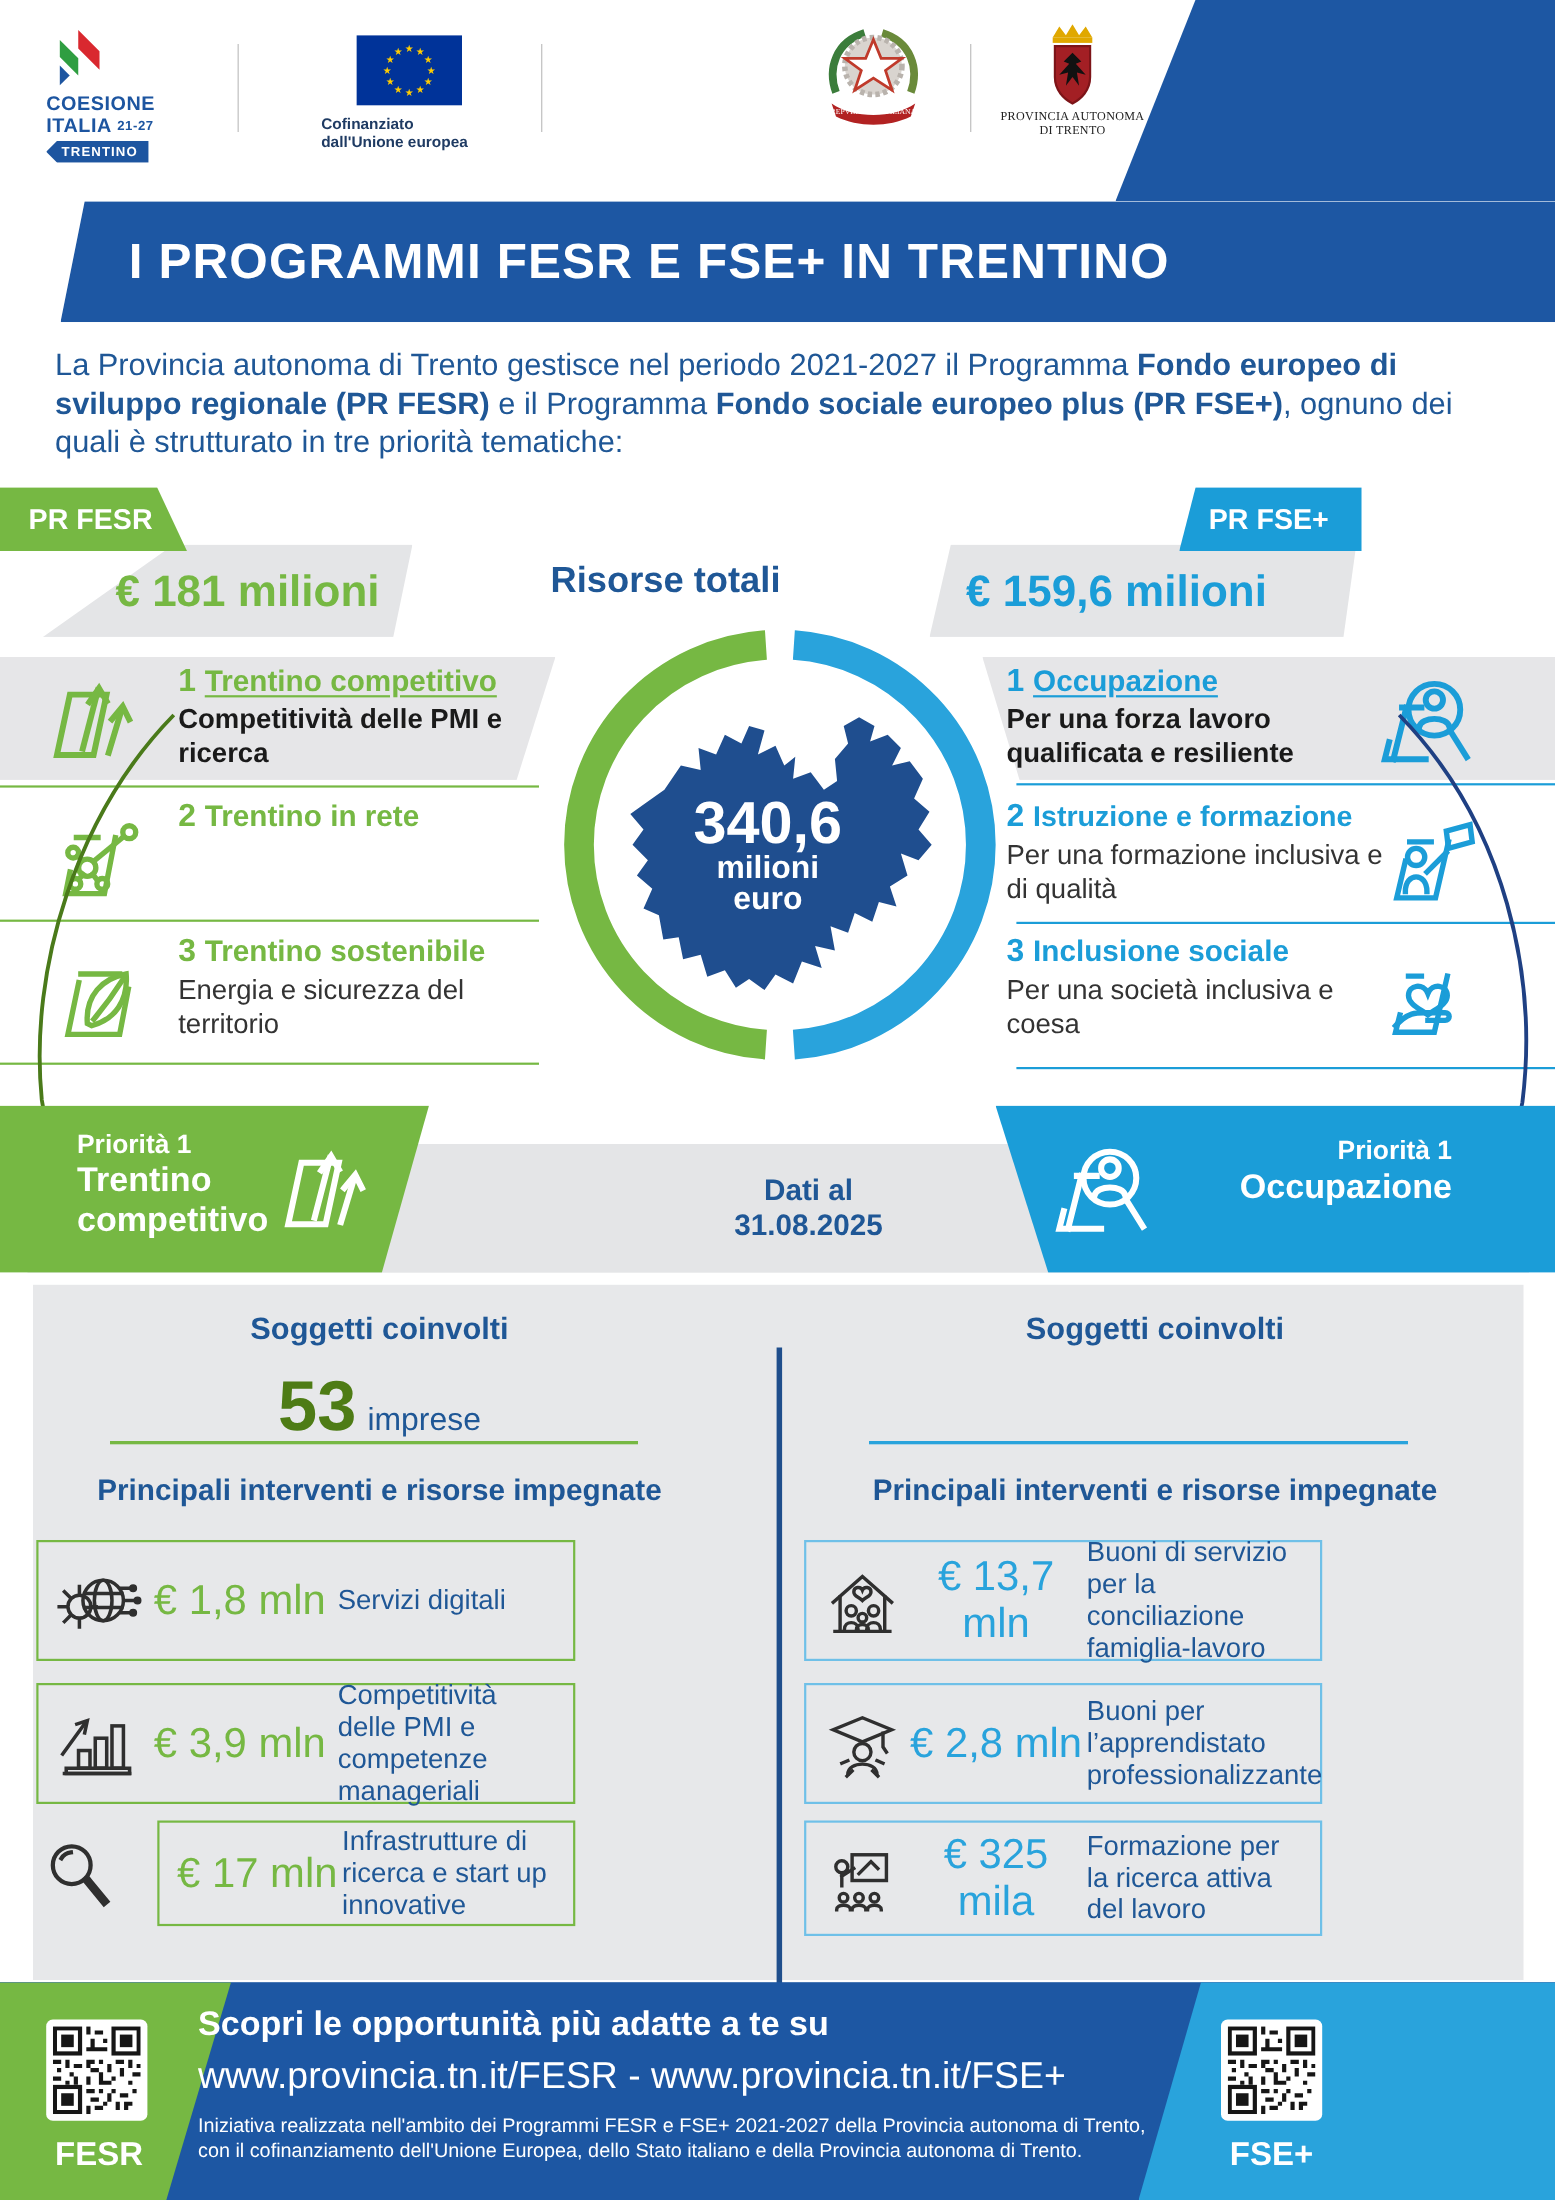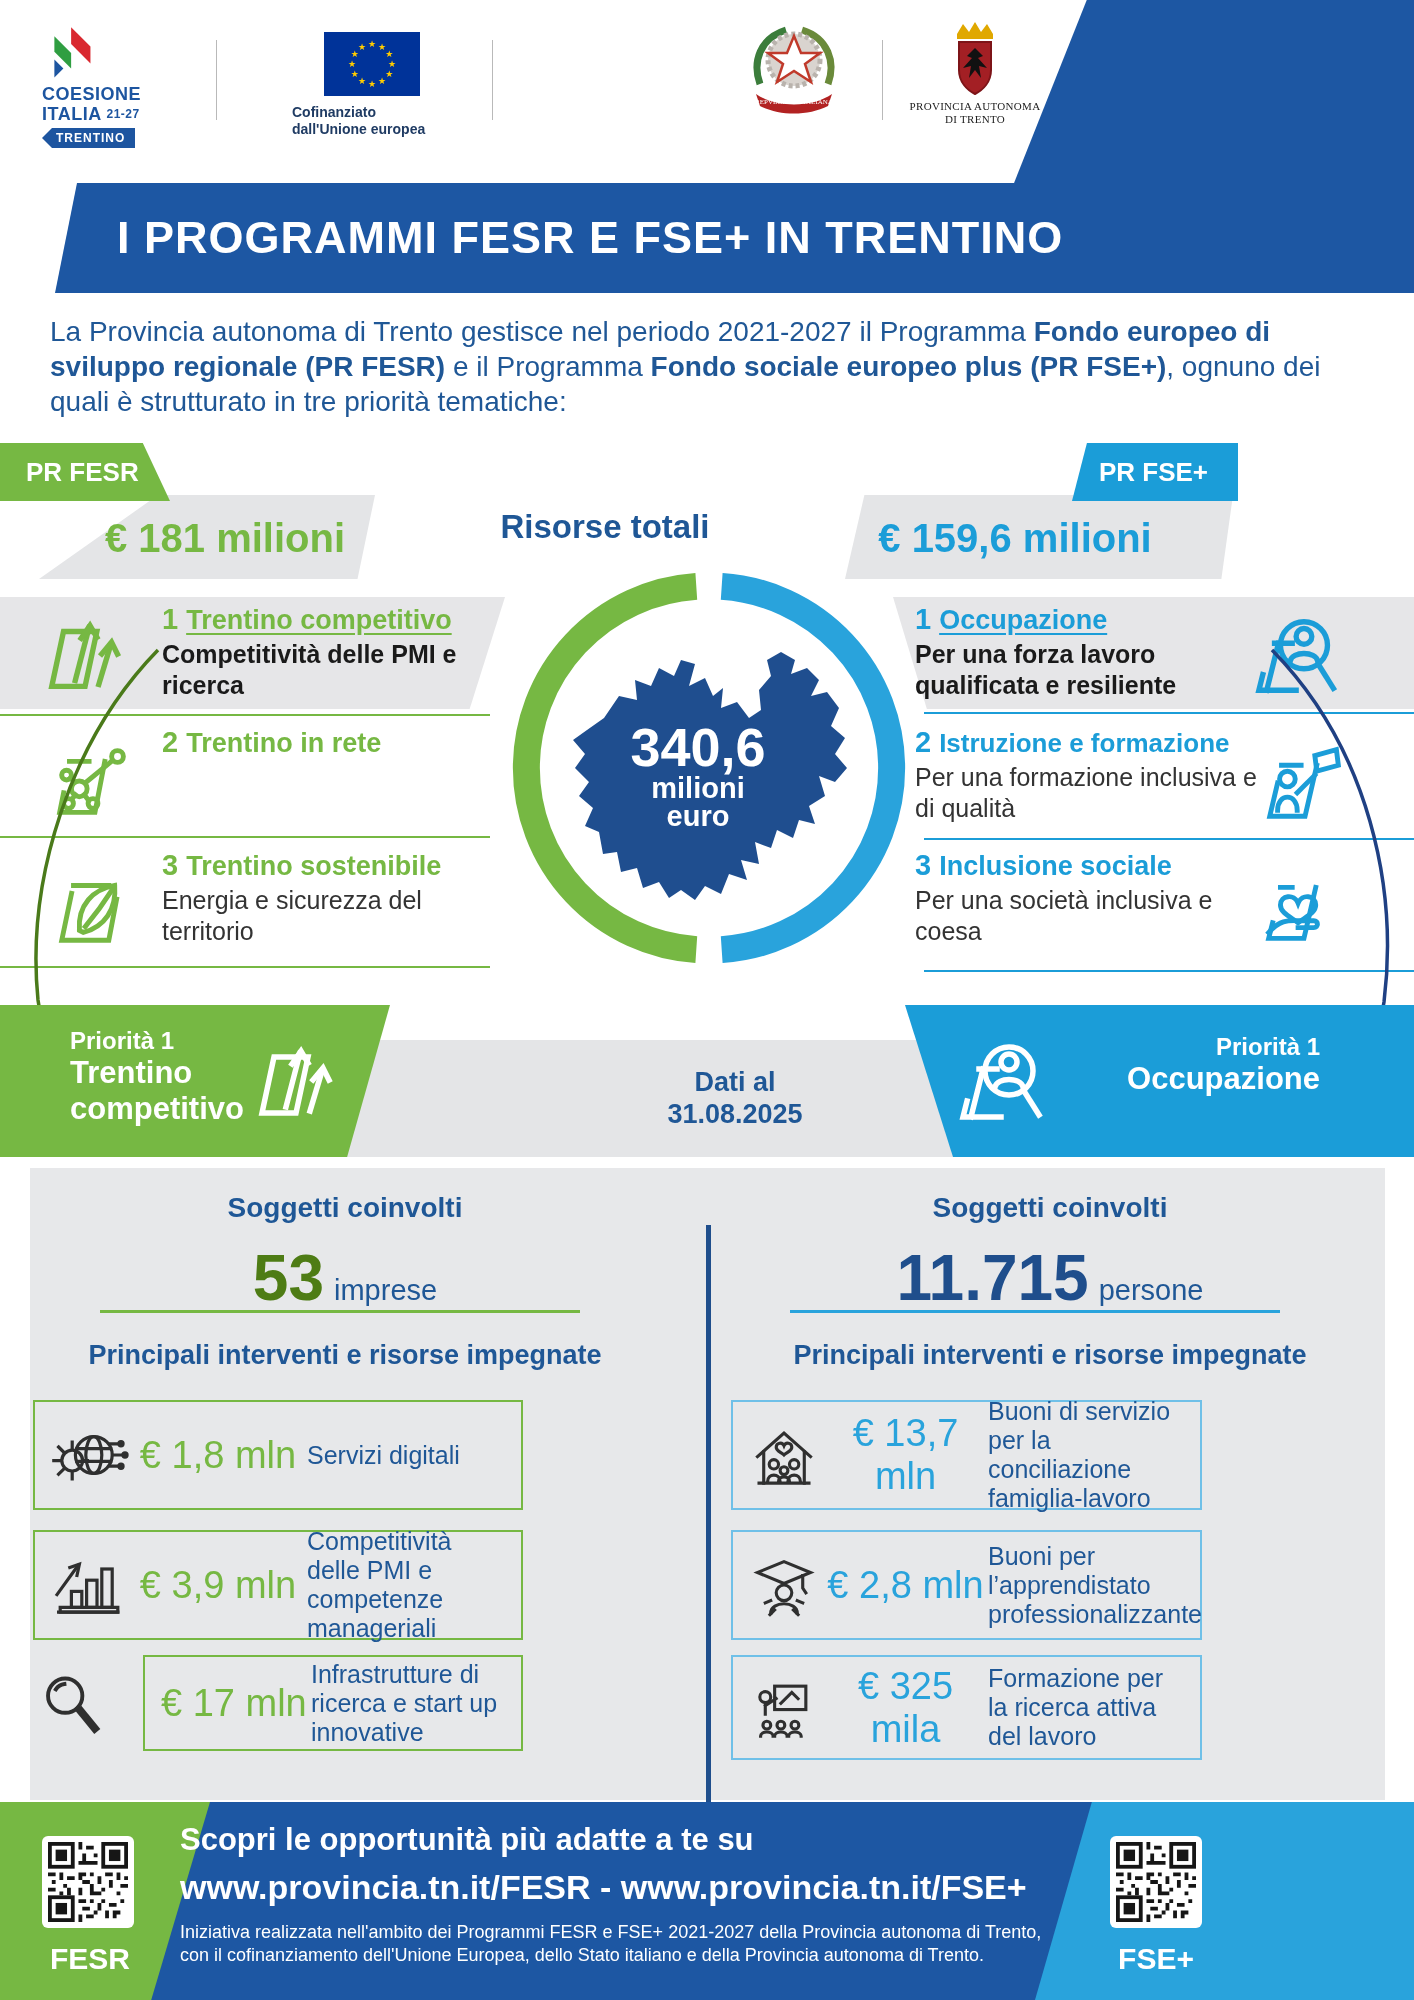--- a/index.html
+++ b/index.html
@@ -81,21 +81,21 @@
   .ibox .iamount.blue{color:#29a3dc}
   .ibox .ilabel{width:200px;font-size:25px;line-height:29px;color:#1f5796;text-align:left}
   
   .footer-bg{background:#1d57a3}
   .foot-green{background:#76b843;clip-path:polygon(0 0,100% 0,72% 100%,0 100%)}
   .foot-blue{background:#29a3dc;clip-path:polygon(15% 0,100% 0,100% 100%,0 100%)}
   .qr-box{background:#fff;border-radius:6px;padding:6px}
   .qr-label{color:#fff;font-weight:700;font-size:30px;text-align:center}
   .foot-center{color:#fff;}
   .foot-headline{font-size:31px;font-weight:700}
-  .foot-urls{font-size:34px;font-weight:700;margin-top:10px}
+  .foot-urls{font-size:34px;font-weight:400;margin-top:10px}
   .foot-disclaimer{font-size:18px;line-height:23px;margin-top:14px}
 </style>
 </head>
 <body>
 
 <svg width="0" height="0" style="position:absolute">
   <defs>
     <symbol id="ic-growth" viewBox="0 0 100 100">
       <g fill="none" stroke="currentColor" stroke-width="5.5" stroke-linecap="square">
         <path d="M24 26 H58 L46 82 H12 Z"></path>
@@ -406,21 +406,20 @@
     <path d="M60 58 L78 80" stroke-width="10"></path>
   </svg>
 </span>
 <div class="abs ibox g" style="left:143px;top:1655px;width:380px;height:96px;padding:0 10px">
   <span class="iamount green" style="text-align:left;padding-left:6px">€ 17 mln</span>
   <span class="ilabel">Infrastrutture di ricerca e start up innovative</span>
 </div>
 
 <div class="abs stat-col" style="left:740px;top:1192px;width:620px">
   <div class="stat-heading">Soggetti coinvolti</div>
-  <div style="margin-top:22px"><span class="stat-value blue">11.715</span><span class="stat-unit">persone</span></div>
 </div>
 <div class="abs stat-underline" style="left:790px;top:1310px;width:490px;background:#29a3dc"></div>
 <div class="abs stat-sub" style="left:740px;top:1340px;width:620px;text-align:center">Principali interventi e risorse impegnate</div>
 
 <div class="abs ibox b" style="left:731px;top:1400px;width:471px;height:110px;padding:12px 12px">
   <span class="icon dark">
     <svg width="78" height="78" viewBox="0 0 100 100" fill="none" stroke="currentColor" stroke-width="4" stroke-linecap="square">
       <path d="M16 52 L50 22 L84 52"></path>
       <path d="M24 46 V86 M76 46 V86"></path>
       <path d="M50 38 c-2 -5 -10 -4 -10 2 c0 5 6 6 10 10 c4 -4 10 -5 10 -10 c0 -6 -8 -7 -10 -2 Z"></path>

